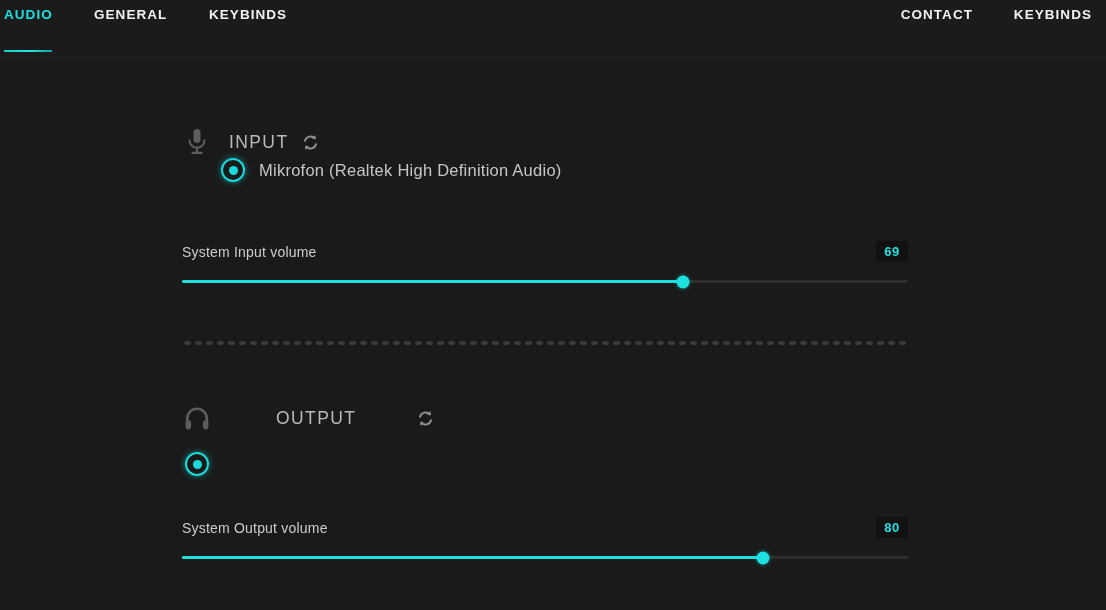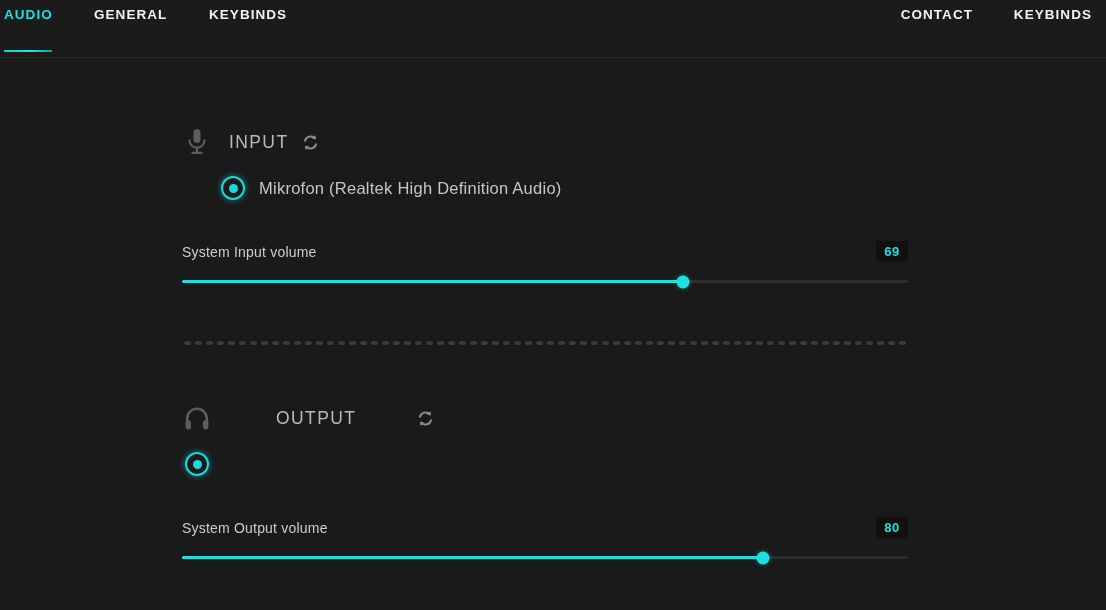--- a/index.html
+++ b/index.html
@@ -236,21 +236,21 @@
       <span class="refresh-btn">
         <svg width="19" height="19" viewBox="0 0 20 20" fill="none">
           <path d="M4.2 8.2A6.1 6.1 0 0 1 14.6 5.6" stroke="#8f8f8f" stroke-width="2.1" fill="none" stroke-linecap="round"></path>
           <path d="M15.8 11.8A6.1 6.1 0 0 1 5.4 14.4" stroke="#8f8f8f" stroke-width="2.1" fill="none" stroke-linecap="round"></path>
           <path d="M15.4 2.2l.1 4.0l-4.0-.2z" fill="#8f8f8f"></path>
           <path d="M4.6 17.8l-.1-4.0l4.0.2z" fill="#8f8f8f"></path>
         </svg>
       </span>
     </div>
 
-    <div class="device-row" style="top:118px;padding-left:36px;">
+    <div class="device-row" style="top:100px;padding-left:36px;">
       <span class="radio">
         <span class="dot"></span>
       </span>
       <span class="device-label">Mikrofon (Realtek High Definition Audio)</span>
     </div>
 
     <div class="slider-block" style="top:186px;">
       <div class="slider-head">
         <span class="slider-label">System Input volume</span>
         <span class="slider-value">69</span>

